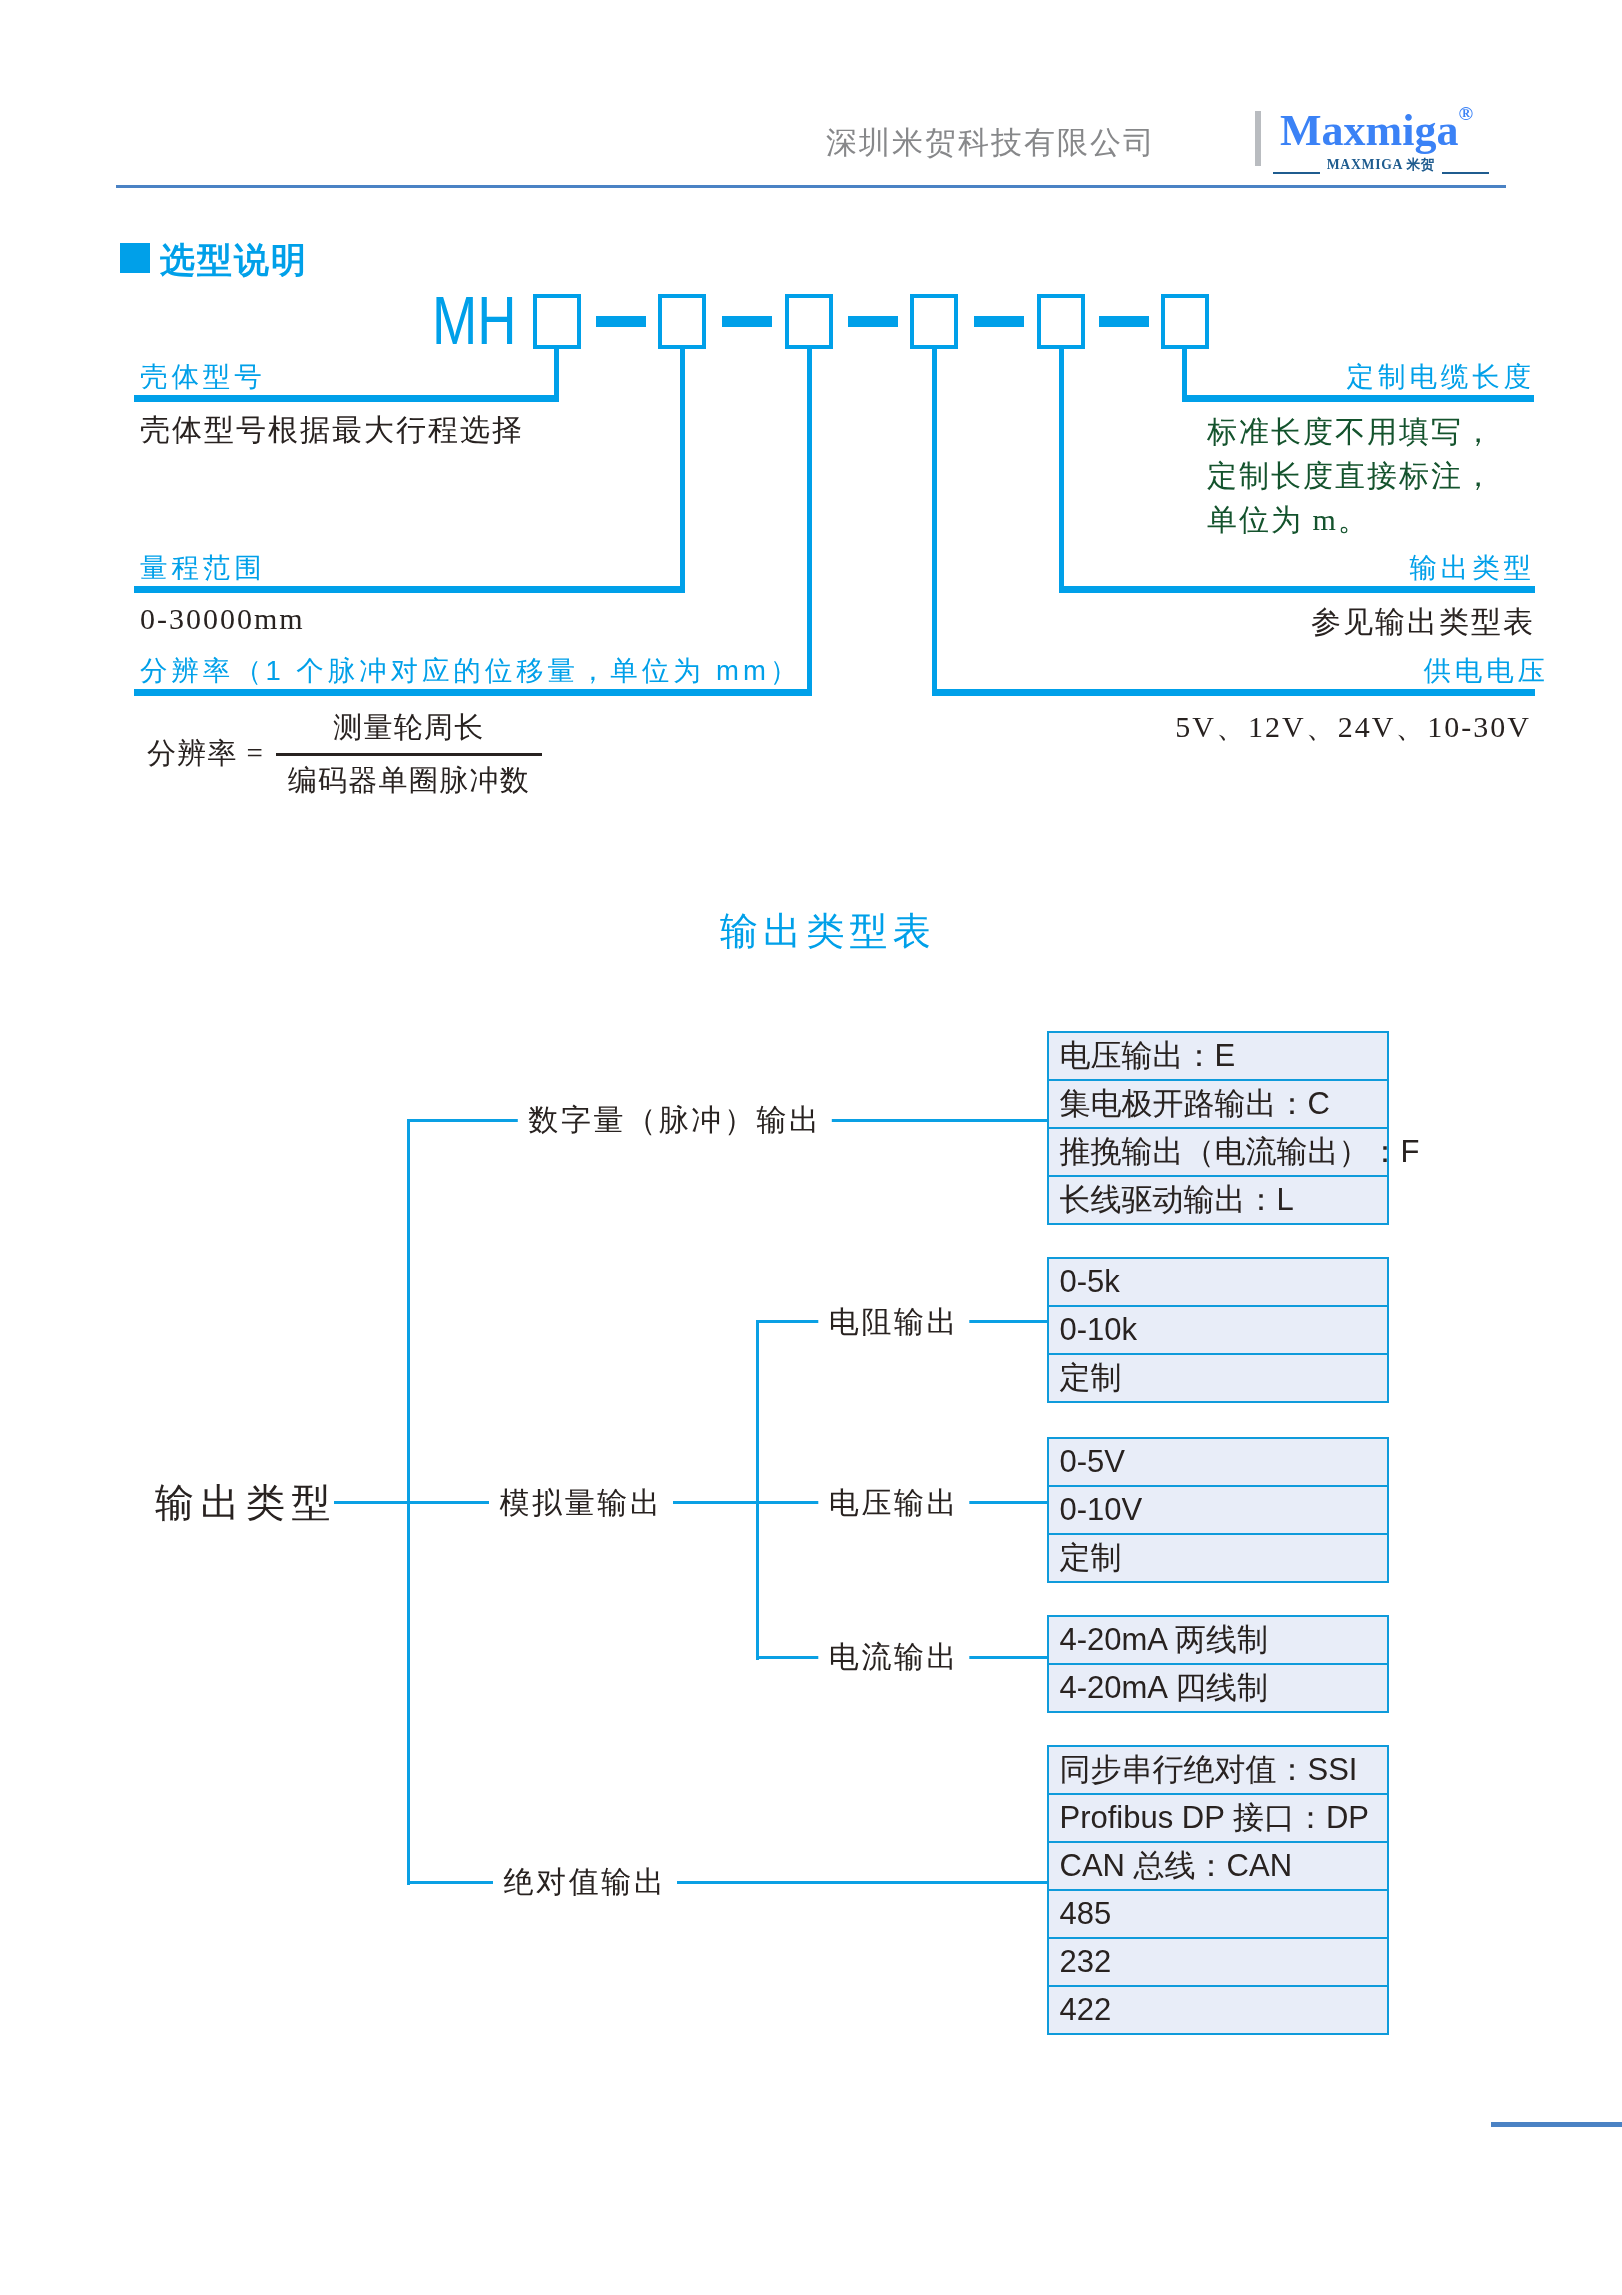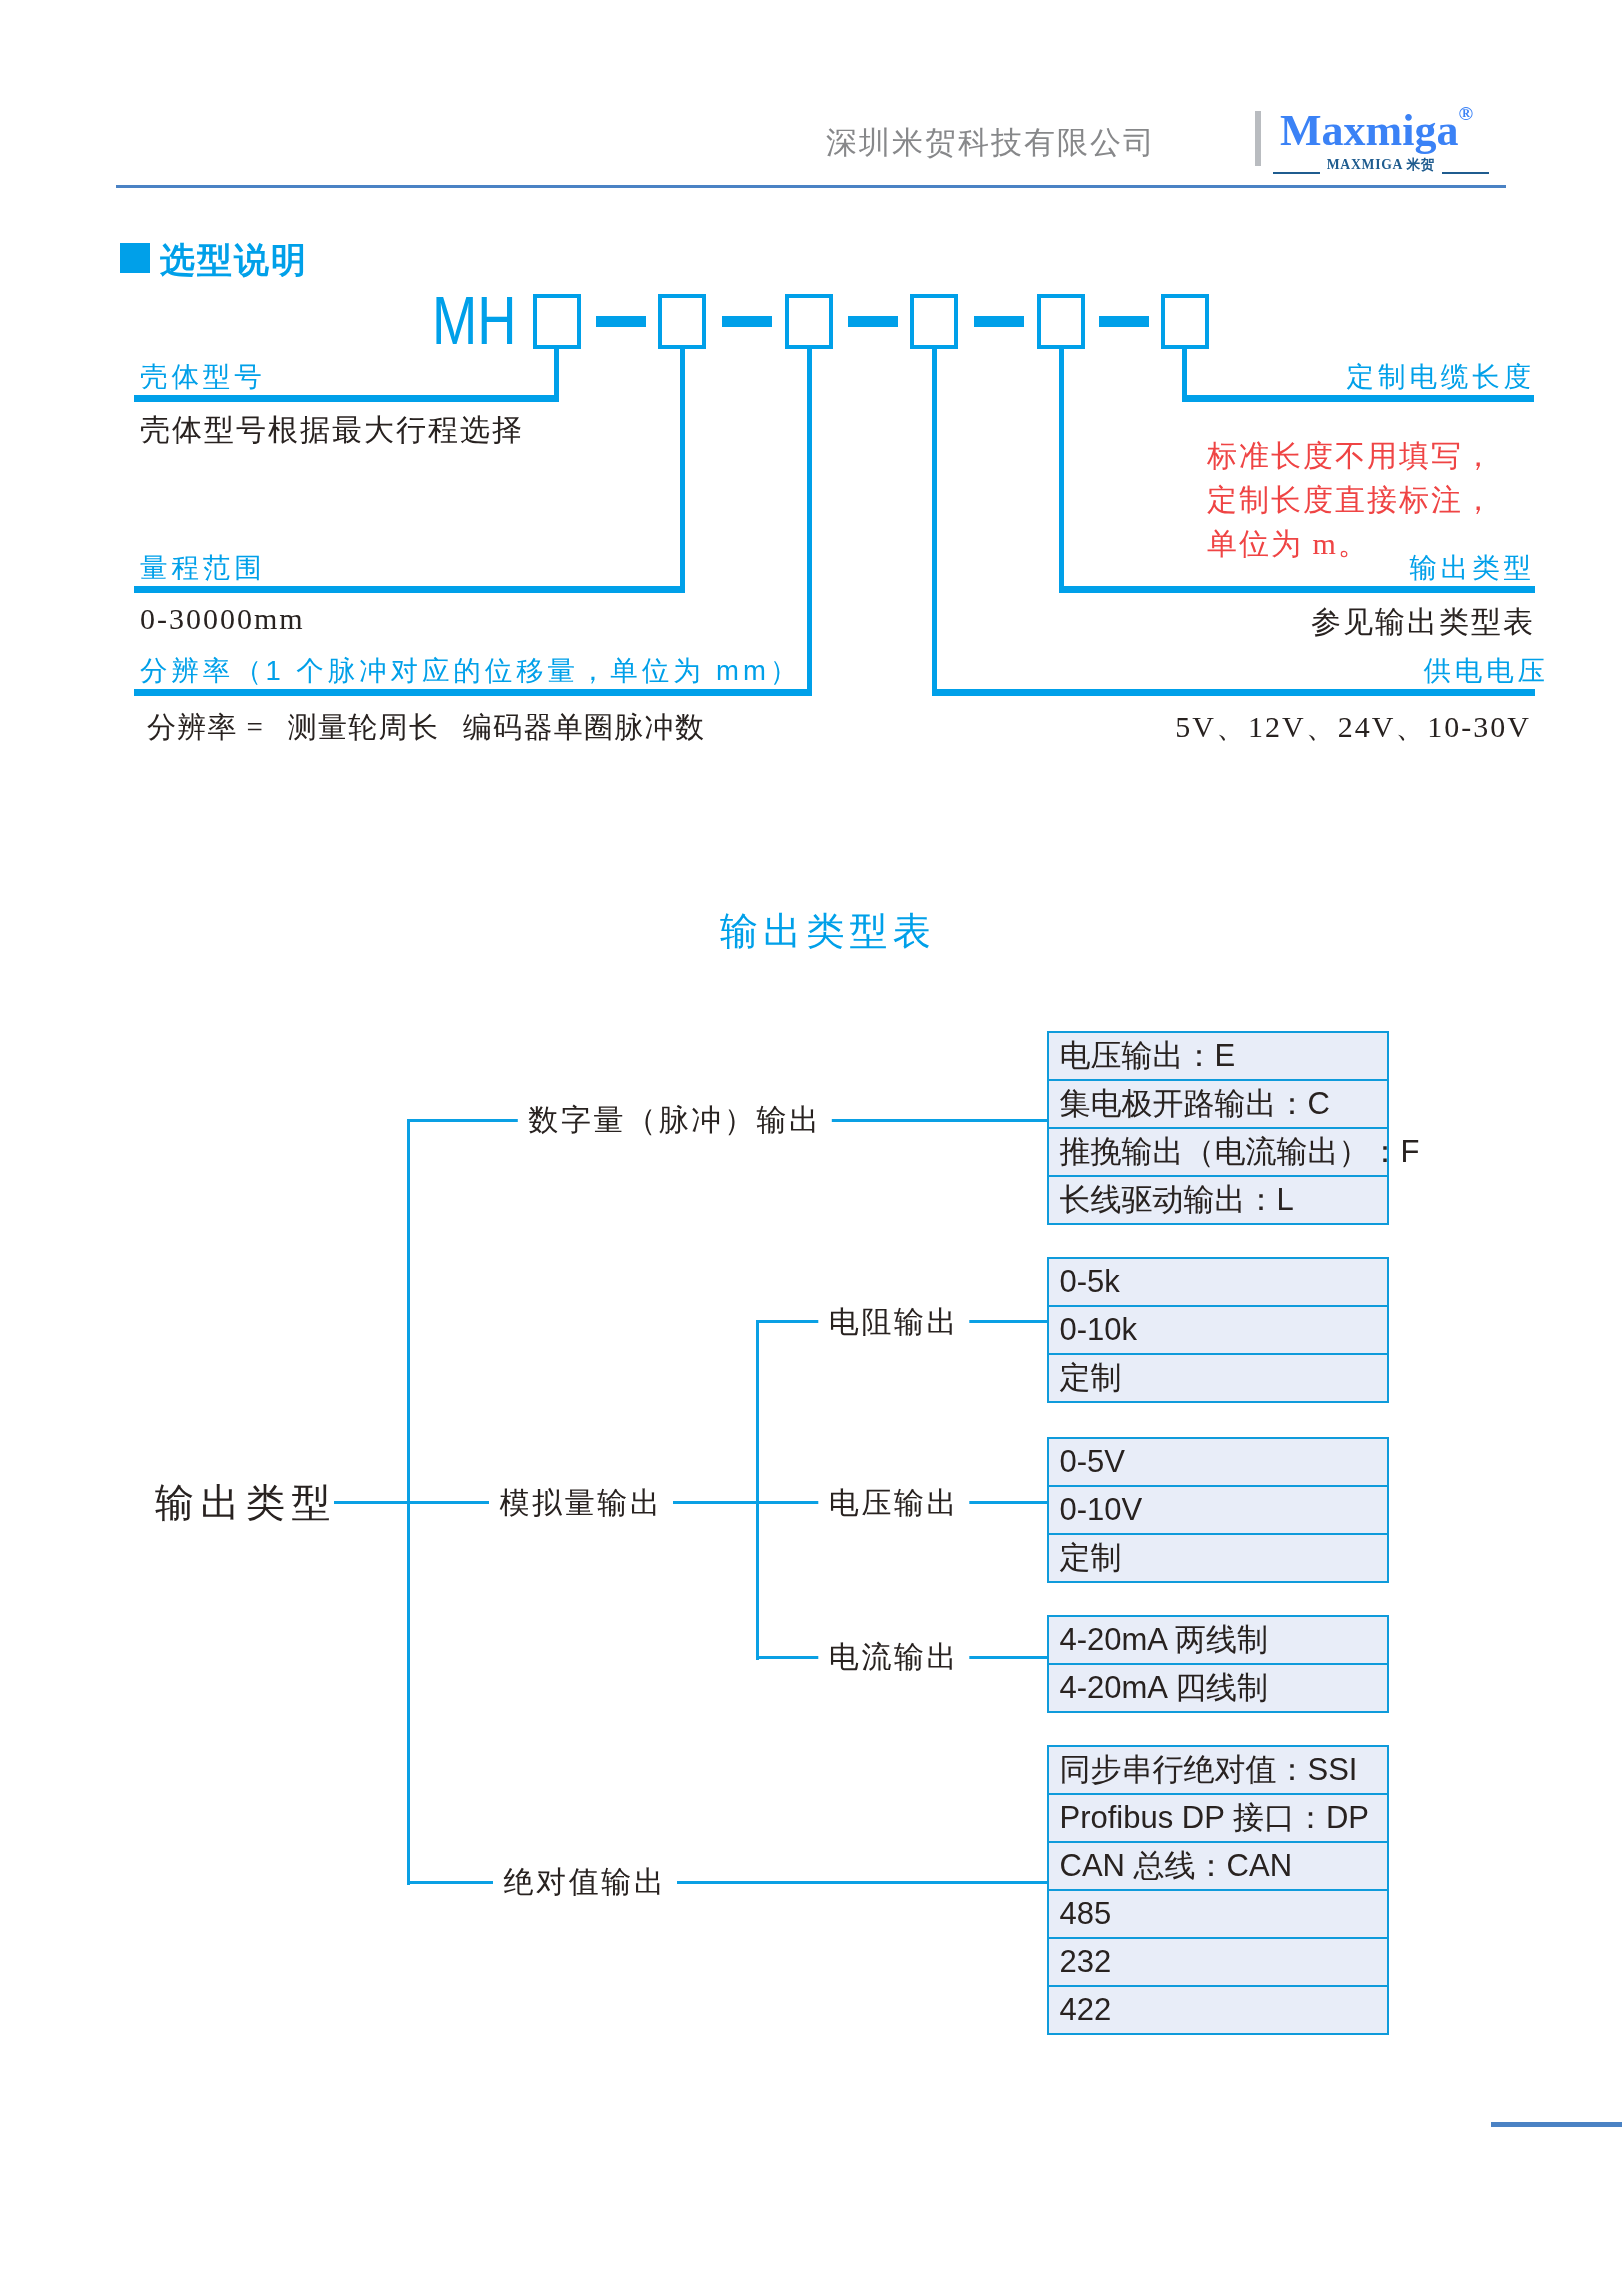--- a/index.html
+++ b/index.html
@@ -20,25 +20,25 @@
   .sec-title{font-size:35px;font-weight:bold;color:#00A0E9;letter-spacing:2px;white-space:nowrap;}
   
   .mh{font-size:68px;color:#00A0E9;line-height:55px;transform:scaleX(0.8);transform-origin:left center;white-space:nowrap;}
   .code-box{width:48px;height:55px;border:4.6px solid #00A0E9;box-sizing:border-box;background:#ffffff;}
   .dash{height:10.5px;background:#00A0E9;}
   .drop{width:4.6px;background:#00A0E9;}
   .u-bar{height:6.5px;background:#00A0E9;}
   .field-label{font-size:27.5px;color:#00A0E9;letter-spacing:3.9px;white-space:nowrap;}
   .field-label.right{text-align:right;}
   .desc{font-family:"Liberation Serif",serif;font-size:30px;color:#282220;letter-spacing:2px;white-space:nowrap;}
-  .desc-block{font-family:"Liberation Serif",serif;font-size:30px;color:#ef4444;letter-spacing:2px;line-height:44px;white-space:nowrap;margin-top:24px;}
+  .desc-block{font-family:"Liberation Serif",serif;font-size:30px;color:#14532d;letter-spacing:2px;line-height:44px;white-space:nowrap;}
   
   .formula{display:flex;align-items:center;gap:11.8px;}
   .formula .lhs{font-family:"Liberation Serif",serif;font-size:29px;color:#282220;letter-spacing:1.3px;white-space:nowrap;}
-  .frac{display:flex;flex-direction:row;align-items:center;justify-content:space-between;}
+  .frac{display:flex;flex-direction:column;align-items:center;justify-content:space-between;}
   .frac .num,.frac .den{font-family:"Liberation Serif",serif;font-size:29px;color:#282220;letter-spacing:1.3px;white-space:nowrap;padding:0 11.8px;}
   .frac .bar{height:2.6px;background:#282220;width:100%;margin:5.2px 0;}
   
   .table-title{font-size:38px;color:#00A0E9;letter-spacing:5.2px;white-space:nowrap;}
   .tree-h{height:3.3px;background:#0AA0E4;}
   .tree-v{width:3.3px;background:#0AA0E4;}
   .tree-label{font-size:30px;color:#282220;letter-spacing:2.6px;white-space:nowrap;background:#ffffff;
               padding:0 10.5px;height:46px;line-height:46px;transform:translateX(-50%);}
   .root-label{font-size:39px;color:#282220;letter-spacing:6.5px;white-space:nowrap;height:46px;line-height:46px;}
   .otable{width:342px;border:2.6px solid #0F9BDB;box-sizing:border-box;background:#E8EDF8;margin-top:8px;}

